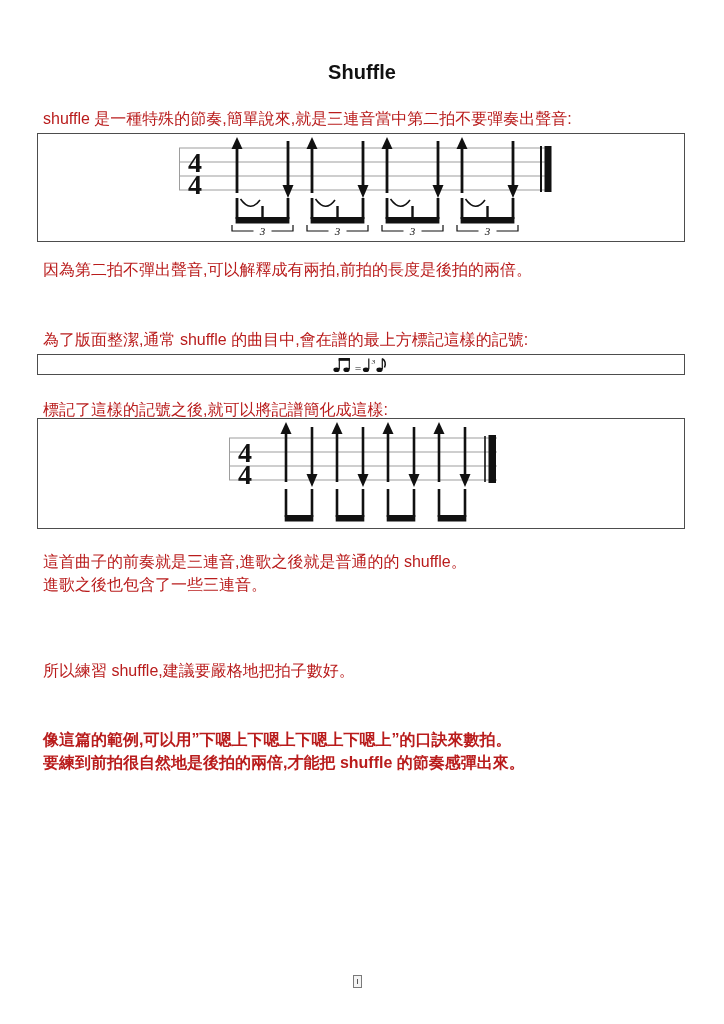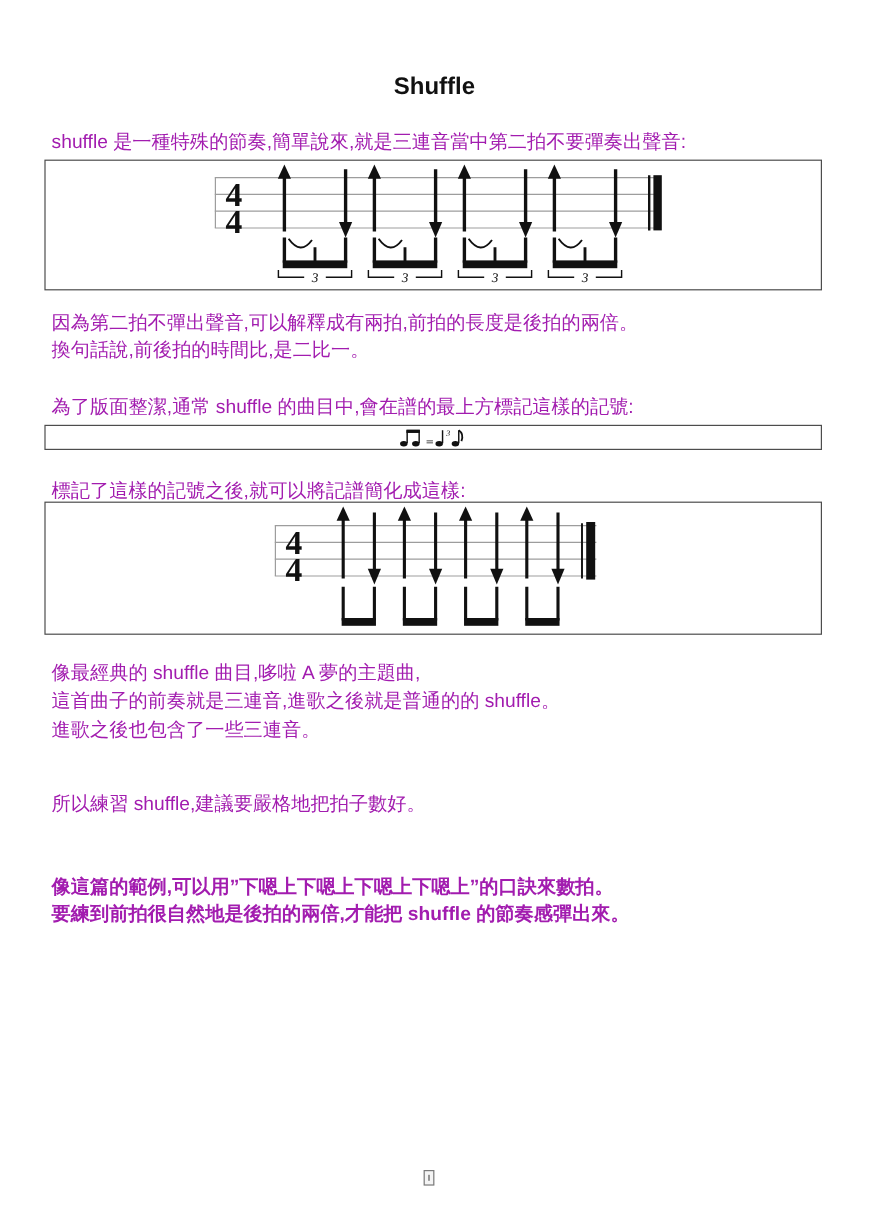--- a/index.html
+++ b/index.html
@@ -6,21 +6,21 @@
   body{
     width:724px;height:1024px;background:#ffffff;color:#1a1a1a;
     font-family:"Liberation Sans", serif; 
     position:relative;overflow:hidden;
   }
   .page-title{
     position:absolute;top:48px;left:0;width:724px;text-align:center;
     font-size:20px;font-weight:700;letter-spacing:0px;
     font-family:"Liberation Sans", sans-serif;color:#111;
   }
-  .para{position:absolute;left:43px;font-size:16px;line-height:23.4px;color:#a21caf;}
+  .para{position:absolute;left:43px;font-size:16px;line-height:23.4px;color:#b91c1c;}
   .para p{margin:0;white-space:nowrap;}
   .nbox{
     position:absolute;left:37px;width:646px;border:1.6px solid #4d4d4d;background:#fff;
     display:flex;align-items:center;justify-content:center;box-sizing:content-box;
   }
   #score-box-full{top:133px;height:107px;}
   #mark-box{top:354px;height:19px;}
   #score-box-simple{top:418px;height:109px;}
   svg{display:block;}
   .ink{stroke:#111;}
@@ -81,21 +81,20 @@
       <use href="#tg" x="424"></use>
       <g>
         <line class="ink" x1="503" y1="12" x2="503" y2="58" stroke-width="2"></line>
         <rect class="inkfill" x="506.5" y="12" width="7" height="46"></rect>
       </g>
     </svg>
   </div>
 
   <div class="para" style="top:258px;">
     <p>因為第二拍不彈出聲音,可以解釋成有兩拍,前拍的長度是後拍的兩倍。</p>
-    <p>換句話說,前後拍的時間比,是二比一。</p>
   </div>
 
   <div class="para" style="top:328px;">
     <p>為了版面整潔,通常 shuffle 的曲目中,會在譜的最上方標記這樣的記號:</p>
   </div>
 
   <div class="nbox" id="mark-box">
     <svg width="62" height="19" viewBox="0 0 62 19">
       <g>
         <ellipse class="inkfill" cx="6.5" cy="14.8" rx="3.1" ry="2.3"></ellipse>
@@ -147,21 +146,20 @@
       <use href="#pg" x="350"></use>
       <use href="#pg" x="401"></use>
       <g>
         <line class="ink" x1="447" y1="17" x2="447" y2="63" stroke-width="1.6"></line>
         <rect class="inkfill" x="450.5" y="16" width="7.5" height="48"></rect>
       </g>
     </svg>
   </div>
 
   <div class="para" style="top:550px;">
-    <p>像最經典的 shuffle 曲目,哆啦 A 夢的主題曲,</p>
     <p>這首曲子的前奏就是三連音,進歌之後就是普通的的 shuffle。</p>
     <p>進歌之後也包含了一些三連音。</p>
   </div>
 
   <div class="para" style="top:659px;">
     <p>所以練習 shuffle,建議要嚴格地把拍子數好。</p>
   </div>
 
   <div class="para" style="top:728px;font-weight:bold;">
     <p>像這篇的範例,可以用”下嗯上下嗯上下嗯上下嗯上”的口訣來數拍。</p>

